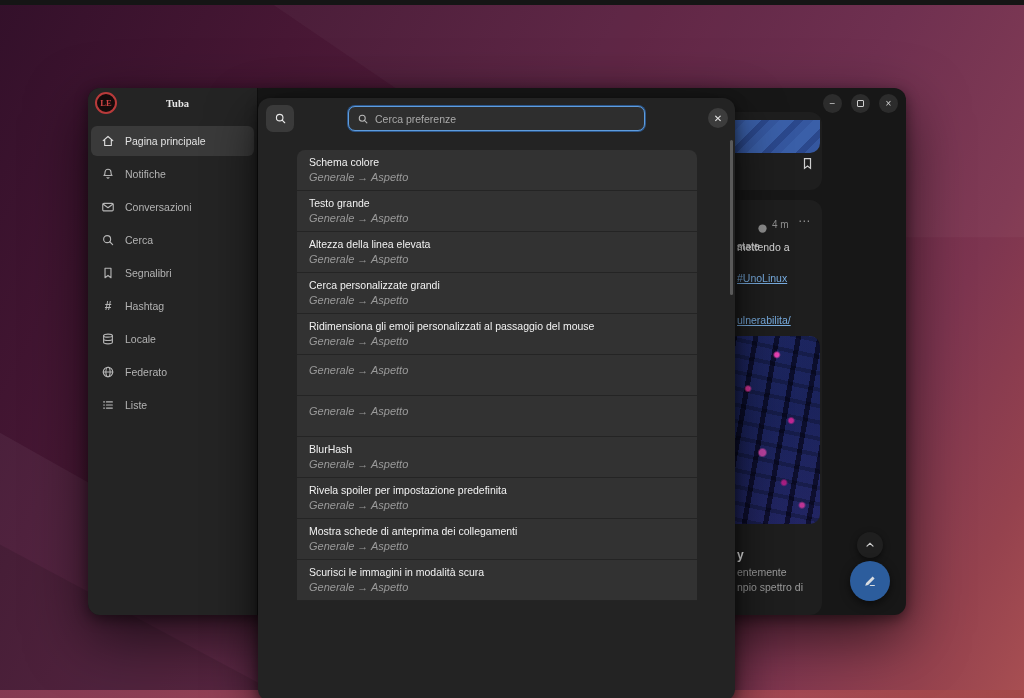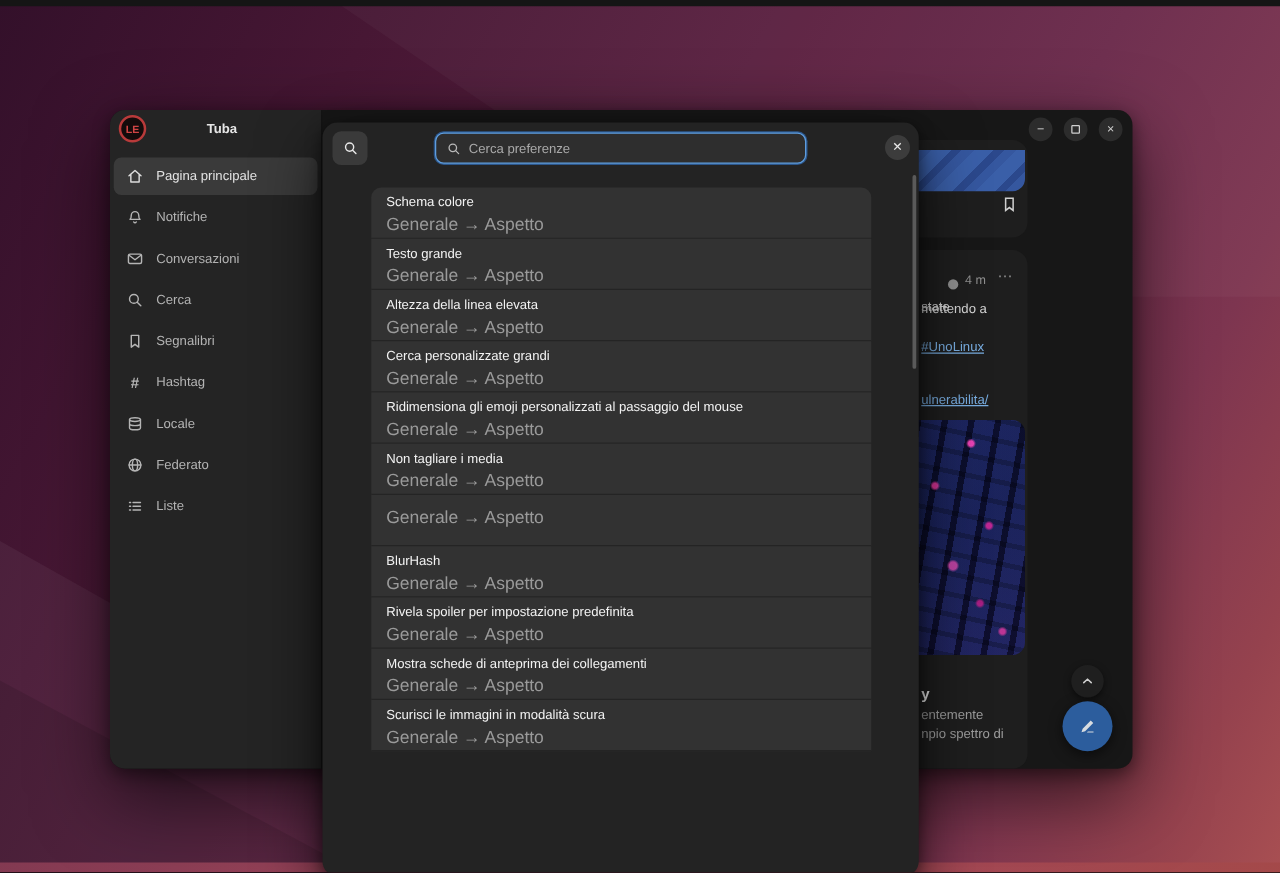--- a/index.html
+++ b/index.html
@@ -16,21 +16,21 @@
   .wall-bottom { position:absolute; left:0; right:0; bottom:0; height:8px;
     background:linear-gradient(90deg,#8d3e56,#b44f62,#a34848); opacity:.85; }
   .topstrip { position:absolute; top:0; left:0; width:100%; height:5px; background:#151515; }
 
   
   .window { position:absolute; left:88px; top:88px; width:818px; height:527px;
     background:#171717; border-radius:12px; overflow:hidden;
     box-shadow:0 22px 60px rgba(0,0,0,.60), 0 4px 14px rgba(0,0,0,.45); }
   .sidebar { position:absolute; left:0; top:0; width:170px; height:100%;
     background:#242424; border-right:1px solid #101010; }
-  .sb-header { position:relative; height:30px; }
+  .sb-header { position:relative; height:30px;font-family:Liberation Serif, serif; }
   .avatar { position:absolute; left:7px; top:4px; width:22px; height:22px; border-radius:50%;
     background:#140b0b; border:2px solid #b83a3a; color:#cf4444; font-weight:bold;
     font-size:8.5px; display:flex; align-items:center; justify-content:center; }
   .sb-title { position:absolute; left:0; top:0; width:100%; height:30px; display:flex;
     align-items:center; justify-content:center; color:#e6e6e6; font-size:10.5px; font-weight:bold;padding-left:10px; }
   .sb-list { position:absolute; left:3px; right:3px; top:38px; }
   .sb-item { position:relative; height:30px; margin-bottom:3px; border-radius:6px;
     display:flex; align-items:center; color:#b3b3b3; font-size:10.5px; cursor:default; }
   .sb-item.active { background:#3a3a3a; color:#e2e2e2; }
   .sb-item.gap { margin-top:13px; }
@@ -106,21 +106,21 @@
     color:#dcdcdc; font-size:10.5px; font-family:inherit; }
   .dlg-entry input::placeholder { color:#a9a9a9; opacity:1; }
   .dlg-close { position:absolute; left:450px; top:10px; width:20px; height:20px; border-radius:50%;
     background:#3c3c3c; color:#e8e8e8; display:flex; align-items:center; justify-content:center;
     font-size:10px; }
   .results { position:absolute; left:39px; top:52px; width:400px; }
   .row { background:#323232; height:41px; padding:6px 12px 0 12px;
     border-bottom:1px solid #242424; }
   .row:first-child { border-radius:8px 8px 0 0; }
   .row-title { color:#f2f2f2; font-size:10.5px; }
-  .row-sub { color:#9a9a9a; font-size:14px; margin-top:3px; }
+  .row-sub { color:#9a9a9a; font-size:11px; margin-top:3px;font-style:italic; }
   .dlg-scroll { position:absolute; left:472px; top:42px; width:3px; height:155px;
     background:#5a5a5a; border-radius:2px; }
 </style>
 </head>
 <body>
 
 <div class="screen">
   <div class="facet1"></div>
   <div class="facet2"></div>
   <div class="facet3"></div>
@@ -290,21 +290,20 @@
       </div>
       <div class="row">
         <div class="row-title">Cerca personalizzate grandi</div>
         <div class="row-sub">Generale → Aspetto</div>
       </div>
       <div class="row">
         <div class="row-title">Ridimensiona gli emoji personalizzati al passaggio del mouse</div>
         <div class="row-sub">Generale → Aspetto</div>
       </div>
       <div class="row">
-        <div class="row-title">Non tagliare i media</div>
         <div class="row-sub">Generale → Aspetto</div>
       </div>
       <div class="row">
         <div class="row-sub">Generale → Aspetto</div>
       </div>
       <div class="row">
         <div class="row-title">BlurHash</div>
         <div class="row-sub">Generale → Aspetto</div>
       </div>
       <div class="row">

